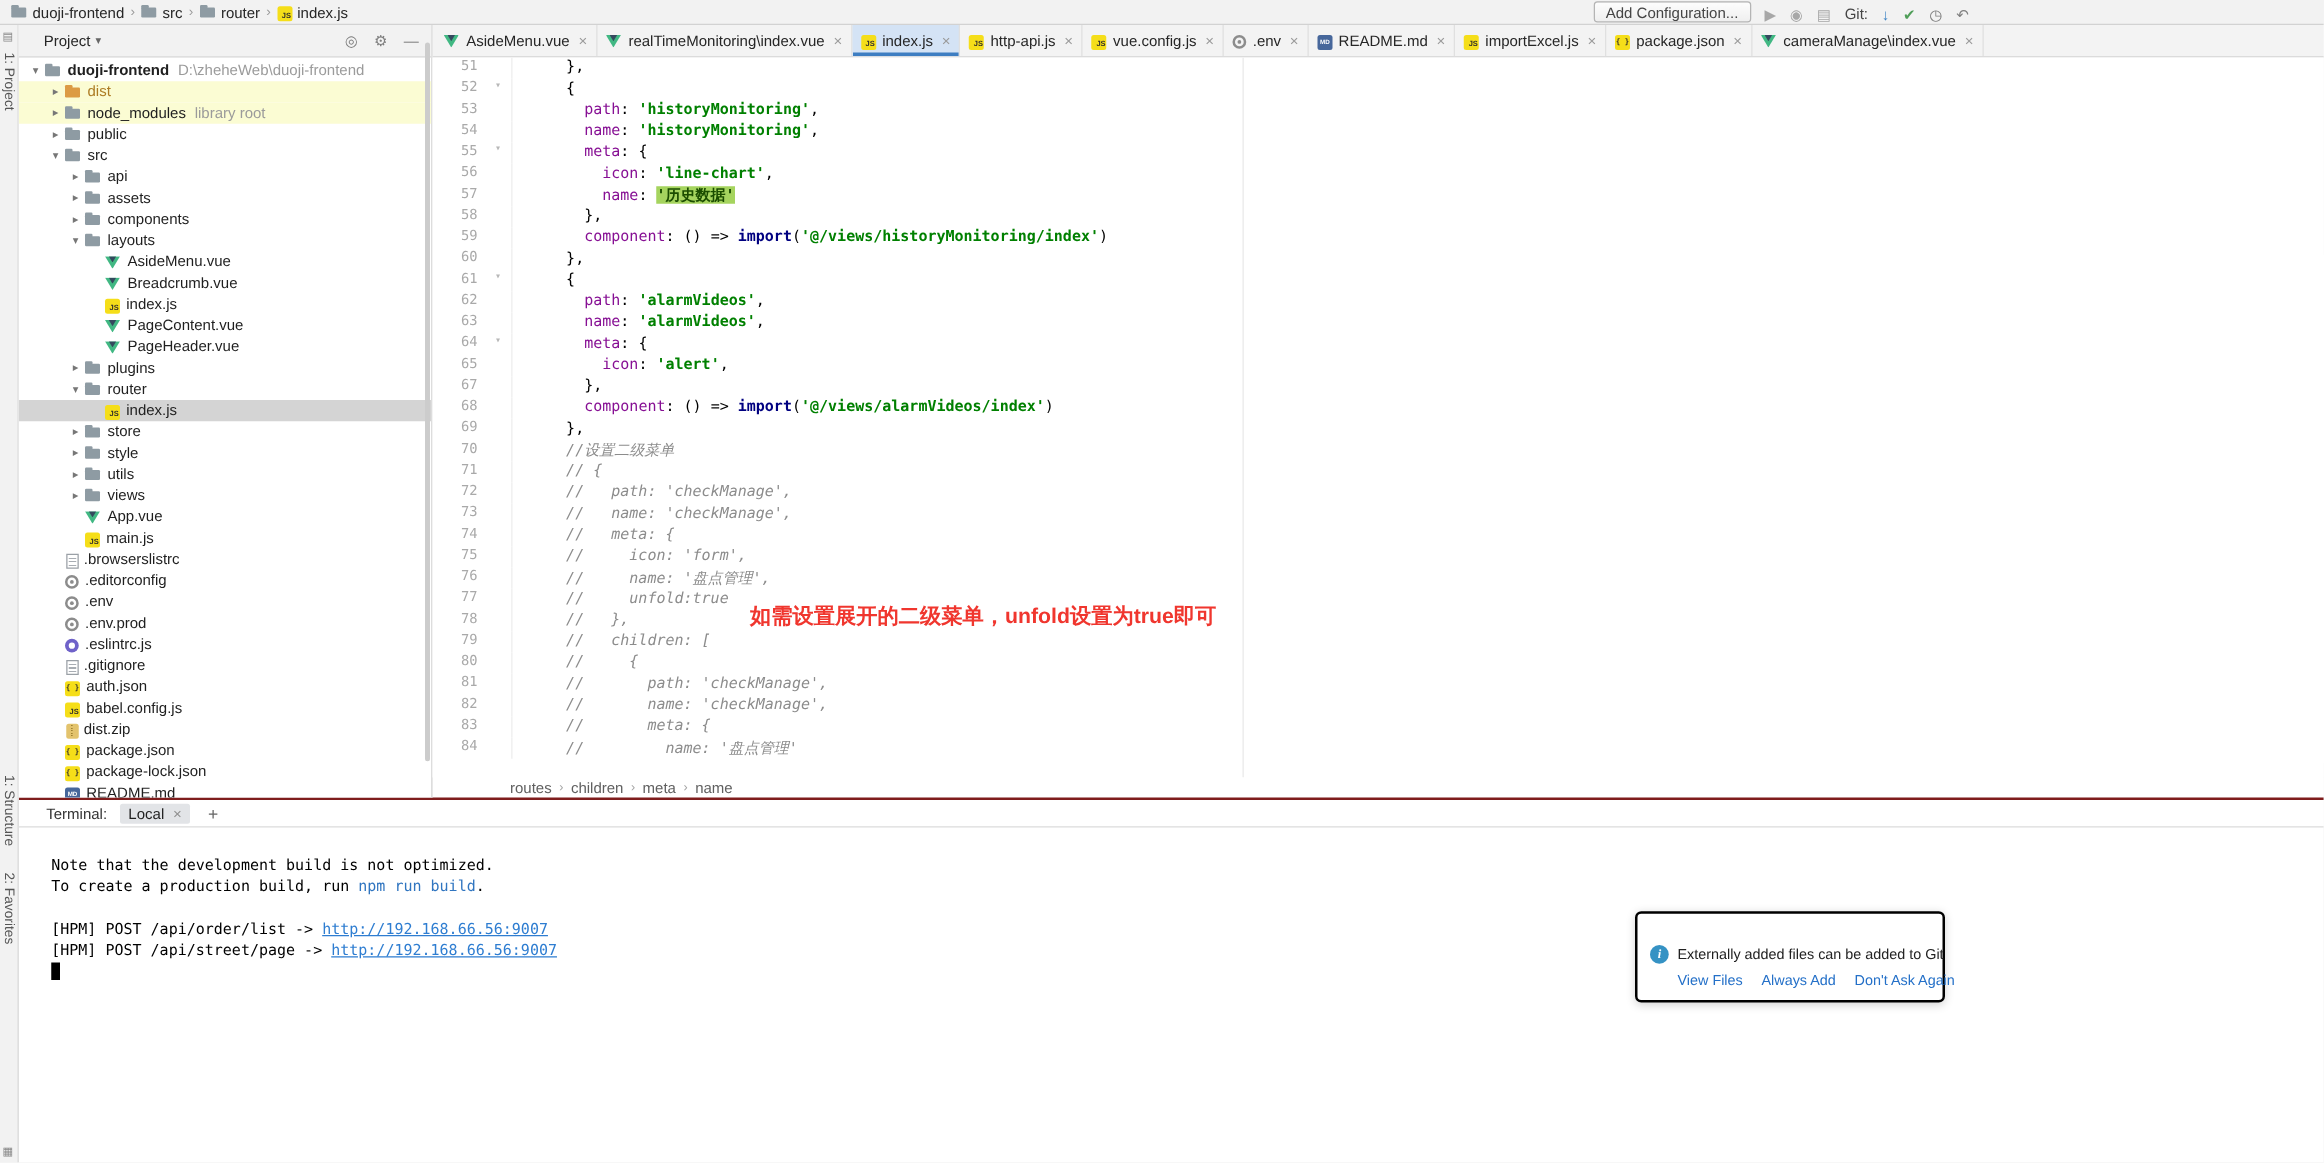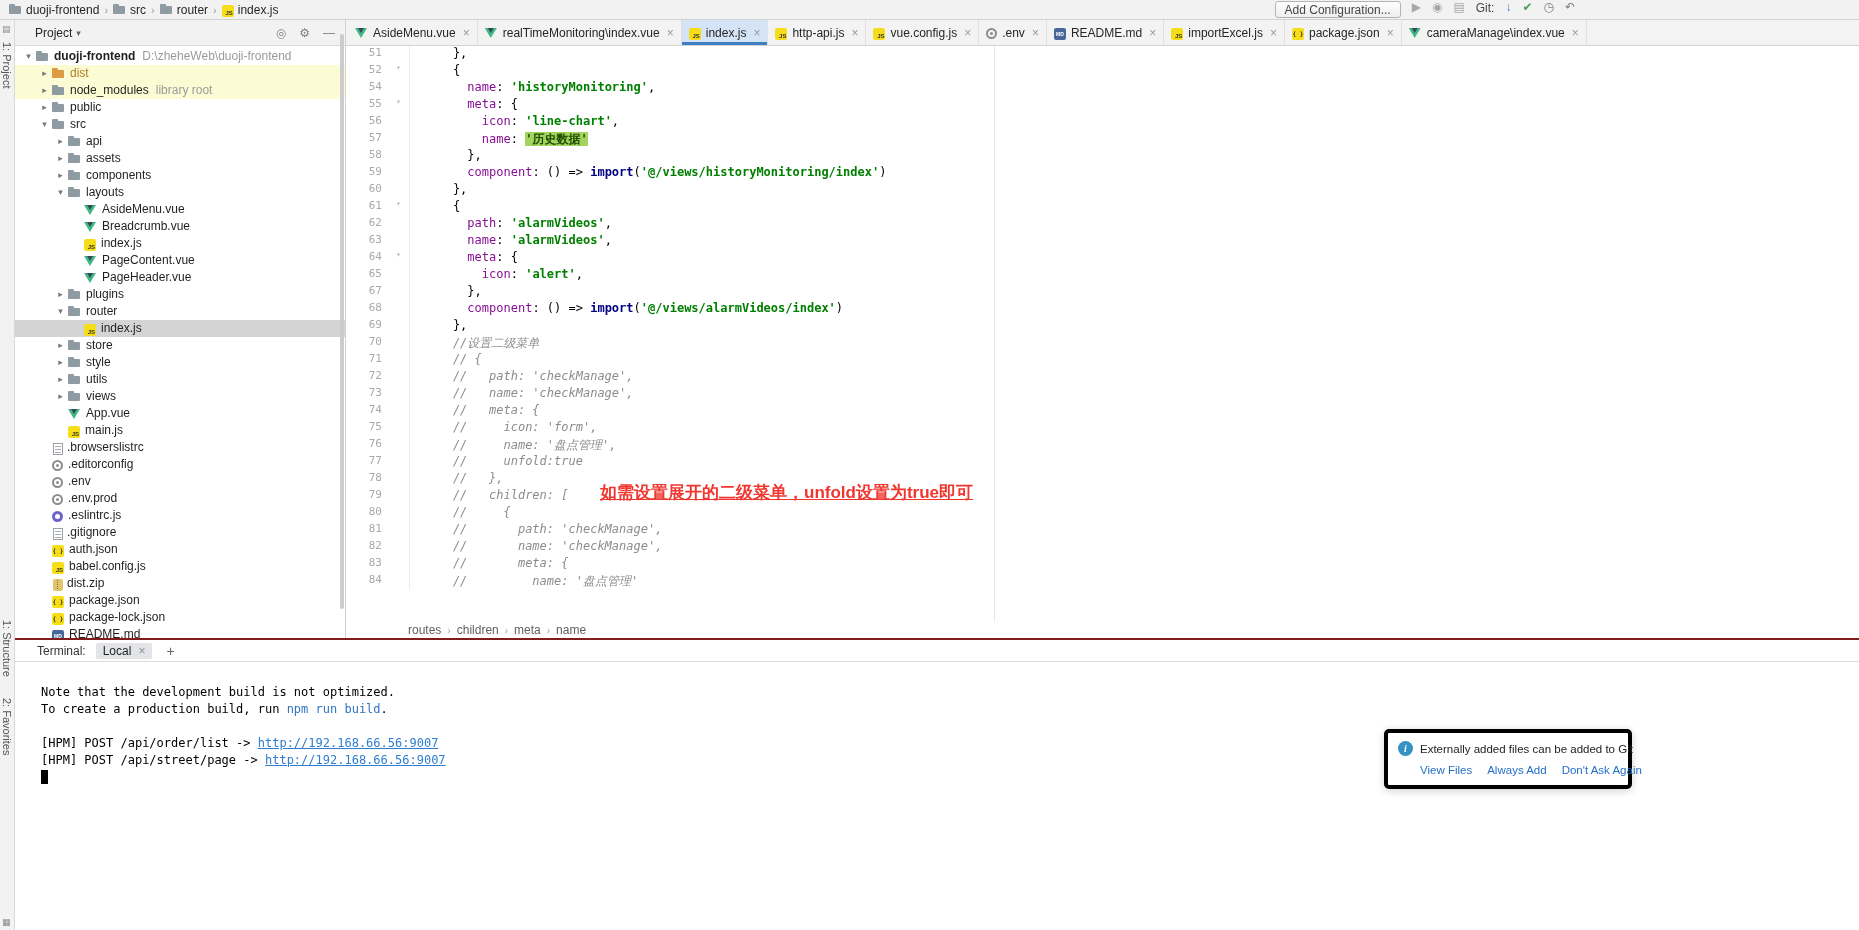--- a/index.html
+++ b/index.html
@@ -6,21 +6,21 @@
 html,body{width:1859px;height:930px;overflow:hidden;background:#f2f2f2;
   font-family:"Liberation Sans","DejaVu Sans",sans-serif;font-size:12px;color:#1f1f1f}
 #app{position:relative;width:1859px;height:930px;display:flex;flex-direction:column}
 
 
 #topbar{height:20px;flex:none;display:flex;align-items:center;justify-content:space-between;
   background:#f2f2f2;border-bottom:1px solid #d2d2d2;padding-left:6px}
 #top-breadcrumb{display:flex;align-items:center}
 .crumb{display:inline-flex;align-items:center;gap:4px;padding:0 3px;color:#262626;cursor:default}
 .crumb-sep{color:#9b9b9b;font-size:11px;margin:0 2px}
-#top-actions{display:flex;align-items:flex-start;gap:11px;padding-right:284px}
+#top-actions{display:flex;align-items:flex-end;gap:11px;padding-right:284px}
 #add-config{font:12px "Liberation Sans",sans-serif;color:#454545;background:linear-gradient(#fdfdfd,#efefef);
   border:1px solid #b4b4b4;border-radius:3px;height:17px;padding:0 9px;cursor:pointer}
 .tb-icon{font-size:12px;line-height:1;cursor:pointer}
 #git-label{color:#454545}
 #toolbar-icons,#git-icons{display:inline-flex;gap:11px;align-items:center}
 
 
 #main{flex:1;display:flex;min-height:0}
 #left-strip{width:15px;flex:none;background:#f2f2f2;border-right:1px solid #d9d9d9;position:relative}
 #left-strip .vlabel{position:absolute;left:1px;writing-mode:vertical-rl;font-size:11px;color:#555;white-space:nowrap;cursor:pointer}
@@ -110,22 +110,22 @@
 .term-close{color:#8f8f8f;font-size:12px}
 .term-plus{color:#666;font-size:14px;cursor:pointer;padding:0 4px}
 #terminal-output{flex:1;padding:22px 0 0 26px;font:12px "DejaVu Sans Mono",monospace;overflow:hidden}
 .t-line{height:17px;line-height:17px;white-space:pre}
 .t-p{color:#000}
 .t-cmd{color:#3075c0}
 .t-lnk{color:#2e7dd1;text-decoration:underline;cursor:pointer}
 .t-caret{display:inline-block;width:7px;height:14px;background:#000;vertical-align:text-bottom}
 
 
-#notification{position:absolute;left:1384px;top:729px;width:248px;background:#fff;border:4px solid #000000;
-  border-radius:5px;box-shadow:0 2px 8px rgba(0,0,0,.18);padding:8px 10px 9px;z-index:10}
+#notification{position:absolute;left:1308px;top:729px;width:248px;background:#fff;border:2px solid #000000;
+  border-radius:5px;box-shadow:0 2px 8px rgba(0,0,0,.18);padding:25px 10px 9px;z-index:10}
 .notif-row{display:flex;align-items:center;gap:7px}
 .notif-icon{width:15px;height:15px;flex:none;background:#3592c4;border-radius:50%;position:relative}
 .notif-icon::after{content:"i";position:absolute;left:0;right:0;top:1px;text-align:center;
   font:italic bold 10px/13px "Liberation Serif",serif;color:#fff}
 .notif-msg{font-size:11.5px;color:#222;white-space:nowrap}
 .notif-actions{margin-top:8px;margin-left:22px;display:flex;gap:15px}
 .notif-link{color:#2470c8;font-size:11.5px;cursor:pointer;white-space:nowrap}
 </style>
 </head>
 <body>
@@ -439,20 +439,25 @@
                   <span class="ln">51</span>
                   <span class="fold"></span>
                   <span class="code-text"><span class="tok-pl">    },</span></span>
                 </div>
                 <div class="code-line">
                   <span class="ln">52</span>
                   <span class="fold">▾</span>
                   <span class="code-text"><span class="tok-pl">    {</span></span>
                 </div>
                 <div class="code-line">
+                  <span class="ln">53</span>
+                  <span class="fold"></span>
+                  <span class="code-text"><span class="tok-pl">      </span><span class="tok-pr">path</span><span class="tok-pl">: </span><span class="tok-st">'historyMonitoring'</span><span class="tok-pl">,</span></span>
+                </div>
+                <div class="code-line">
                   <span class="ln">54</span>
                   <span class="fold"></span>
                   <span class="code-text"><span class="tok-pl">      </span><span class="tok-pr">name</span><span class="tok-pl">: </span><span class="tok-st">'historyMonitoring'</span><span class="tok-pl">,</span></span>
                 </div>
                 <div class="code-line">
                   <span class="ln">55</span>
                   <span class="fold">▾</span>
                   <span class="code-text"><span class="tok-pl">      </span><span class="tok-pr">meta</span><span class="tok-pl">: {</span></span>
                 </div>
                 <div class="code-line">
@@ -589,21 +594,21 @@
                   <span class="ln">83</span>
                   <span class="fold"></span>
                   <span class="code-text"><span class="tok-cm">    //       meta: {</span></span>
                 </div>
                 <div class="code-line">
                   <span class="ln">84</span>
                   <span class="fold"></span>
                   <span class="code-text"><span class="tok-cm">    //         name: '盘点管理'</span></span>
                 </div>
               </div>
-            <div id="annotation" style="color: rgb(240, 54, 46); text-decoration: underline;">如需设置展开的二级菜单，unfold设置为true即可</div>
+            <div id="annotation" style="color: rgb(240, 54, 46);">如需设置展开的二级菜单，unfold设置为true即可</div>
           </div>
           <div id="editor-breadcrumb">
               <span class="bc-item">routes</span>
               <span class="bc-sep">›</span>
               <span class="bc-item">children</span>
               <span class="bc-sep">›</span>
               <span class="bc-item">meta</span>
               <span class="bc-sep">›</span>
               <span class="bc-item">name</span>
             </div>

